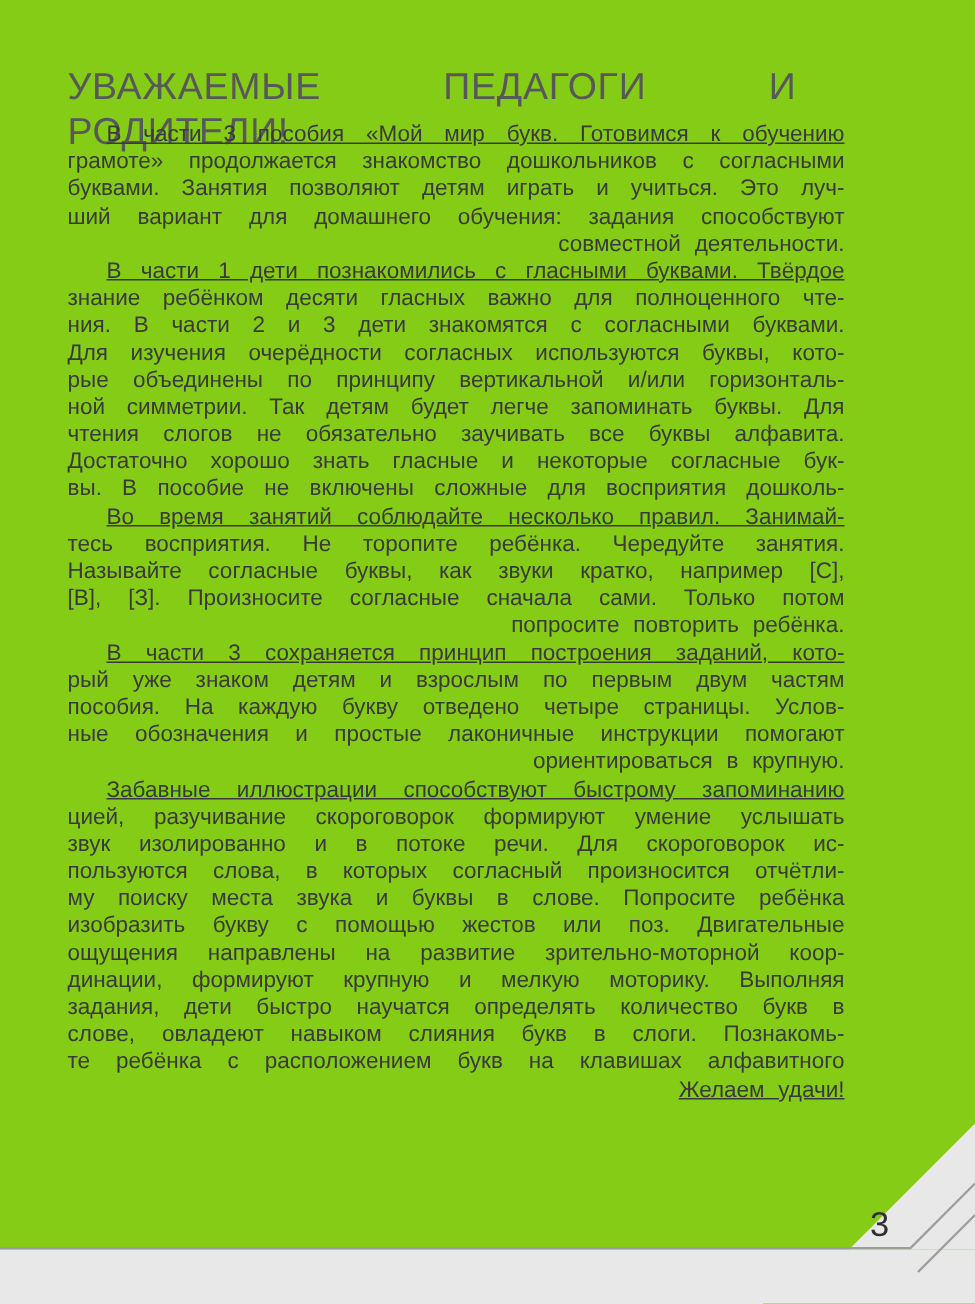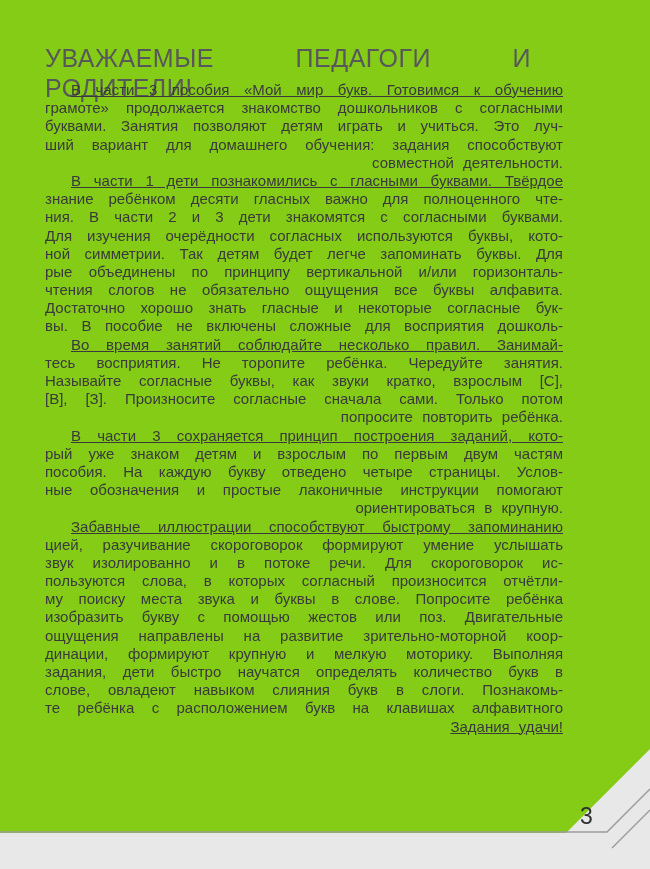--- a/index.html
+++ b/index.html
@@ -60,30 +60,30 @@
         <div class="line fill">грамоте» продолжается знакомство дошкольников с согласными</div>
         <div class="line fill">буквами. Занятия позволяют детям играть и учиться. Это луч-</div>
         <div class="line fill">ший вариант для домашнего обучения: задания способствуют</div>
         <div class="line end">совместной деятельности.</div>
       </div>
       <div class="para">
         <div class="line fill indent">В части 1 дети познакомились с гласными буквами. Твёрдое</div>
         <div class="line fill">знание ребёнком десяти гласных важно для полноценного чте-</div>
         <div class="line fill">ния. В части 2 и 3 дети знакомятся с согласными буквами.</div>
         <div class="line fill">Для изучения очерёдности согласных используются буквы, кото-</div>
+        <div class="line fill">рые объединены по принципу вертикальной и/или горизонталь-</div>
         <div class="line fill">ной симметрии. Так детям будет легче запоминать буквы. Для</div>
-        <div class="line fill">рые объединены по принципу вертикальной и/или горизонталь-</div>
-        <div class="line fill">чтения слогов не обязательно ощущения все буквы алфавита.</div>
+        <div class="line fill">чтения слогов не обязательно заучивать все буквы алфавита.</div>
         <div class="line fill">Достаточно хорошо знать гласные и некоторые согласные бук-</div>
         <div class="line fill">вы. В пособие не включены сложные для восприятия дошколь-</div>
       </div>
       <div class="para">
         <div class="line fill indent">Во время занятий соблюдайте несколько правил. Занимай-</div>
         <div class="line fill">тесь восприятия. Не торопите ребёнка. Чередуйте занятия.</div>
-        <div class="line fill">Называйте согласные буквы, как звуки кратко, взрослым [С],</div>
+        <div class="line fill">Называйте согласные буквы, как звуки кратко, например [С],</div>
         <div class="line fill">[В], [З]. Произносите согласные сначала сами. Только потом</div>
         <div class="line end">попросите повторить ребёнка.</div>
       </div>
       <div class="para">
         <div class="line fill indent">В части 3 сохраняется принцип построения заданий, кото-</div>
         <div class="line fill">рый уже знаком детям и взрослым по первым двум частям</div>
         <div class="line fill">пособия. На каждую букву отведено четыре страницы. Услов-</div>
         <div class="line fill">ные обозначения и простые лаконичные инструкции помогают</div>
         <div class="line end">ориентироваться в крупную.</div>
       </div>
@@ -94,21 +94,21 @@
         <div class="line fill">пользуются слова, в которых согласный произносится отчётли-</div>
         <div class="line fill">му поиску места звука и буквы в слове. Попросите ребёнка</div>
         <div class="line fill">изобразить букву с помощью жестов или поз. Двигательные</div>
         <div class="line fill">ощущения направлены на развитие зрительно-моторной коор-</div>
         <div class="line fill">динации, формируют крупную и мелкую моторику. Выполняя</div>
         <div class="line fill">задания, дети быстро научатся определять количество букв в</div>
         <div class="line fill">слове, овладеют навыком слияния букв в слоги. Познакомь-</div>
         <div class="line fill">те ребёнка с расположением букв на клавишах алфавитного</div>
       </div>
       <div class="para">
-        <div class="line end indent">Задания удачи!</div>
+        <div class="line end indent">Желаем удачи!</div>
       </div>
     </div>
 
   <svg class="footer-art" width="650" height="869" viewBox="0 0 650 869">
     <rect x="0" y="833" width="650" height="36" fill="#e8e8e8"></rect>
     <polygon points="566,833 650,749 650,833" fill="#e8e8e8"></polygon>
     <polyline points="0,832 607,832 650,789" fill="none" stroke="#9c9c9c" stroke-width="1.5"></polyline>
     <line x1="612" y1="848" x2="650" y2="810" stroke="#9c9c9c" stroke-width="1.5"></line>
   </svg>
 

